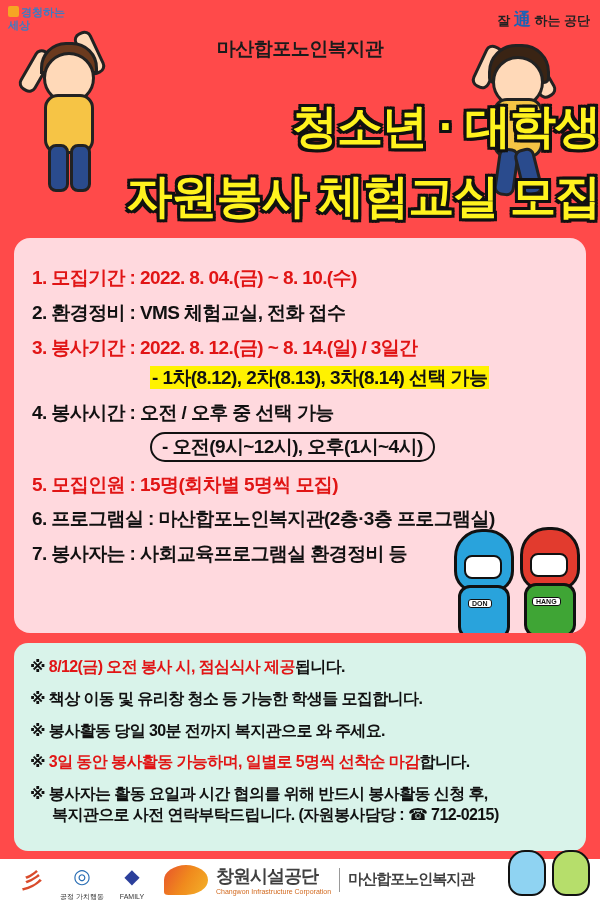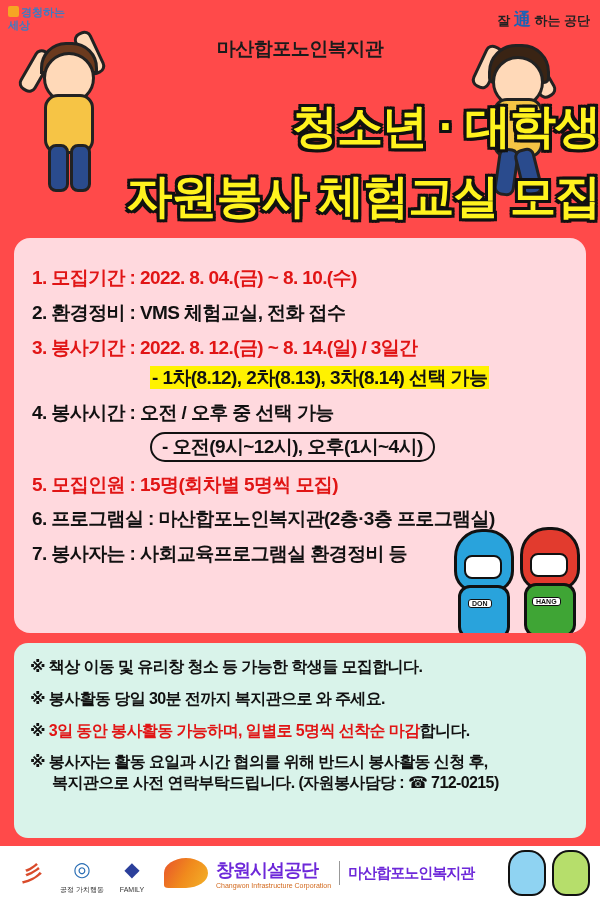--- a/index.html
+++ b/index.html
@@ -156,21 +156,21 @@
     width:36px;height:34px;display:flex;align-items:center;justify-content:center;
     font-size:20px;font-weight:bold;
   }
   .f-main{
     display:flex;align-items:center;gap:8px;margin-left:4px;
   }
   .f-main .swoosh{
     width:44px;height:30px;border-radius:50% 50% 50% 10%;
     background:linear-gradient(120deg,#e8532b 0%,#f08a1d 50%,#f3b229 100%);
   }
-  .f-main .txt-ko{font-size:18px;font-weight:bold;color:#6d28d9;letter-spacing:-1px;}
+  .f-main .txt-ko{font-size:18px;font-weight:bold;color:#404040;letter-spacing:-1px;}
   .f-main .txt-sub{font-size:7px;color:#d2691e;letter-spacing:0;}
   .f-bar{width:1px;height:24px;background:#999;}
   .f-right{
     position:absolute;right:10px;bottom:4px;display:flex;gap:6px;align-items:flex-end;
   }
   .f-right .mini{
     width:34px;height:42px;border-radius:17px 17px 14px 14px;border:2px solid #111;
     position:relative;
   }
 </style>
@@ -279,20 +279,24 @@
     <div class="mascot" style="right:8px;bottom:-4px;width:62px;height:112px;">
       <div class="m-head" style="left:4px;top:2px;background:#e23b2e;"></div>
       <div class="mask" style="left:14px;top:28px;"></div>
       <div class="m-body" style="left:8px;top:58px;background:#3fa535;"></div>
       <div class="tag" style="left:16px;top:72px;">HANG</div>
     </div>
   </div>
 
   <div class="notes">
 
+    <div class="note">
+      <span>※</span>
+      <span class="red">8/12(금) 오전 봉사 시, 점심식사 제공</span><span>됩니다.</span>
+    </div>
 
     <div class="note">
       <span>※</span>
       <span>책상 이동 및 유리창 청소 등 가능한 학생들 모집합니다.</span>
     </div>
 
     <div class="note">
       <span>※</span>
       <span>봉사활동 당일 30분 전까지 복지관으로 와 주세요.</span>
     </div>

